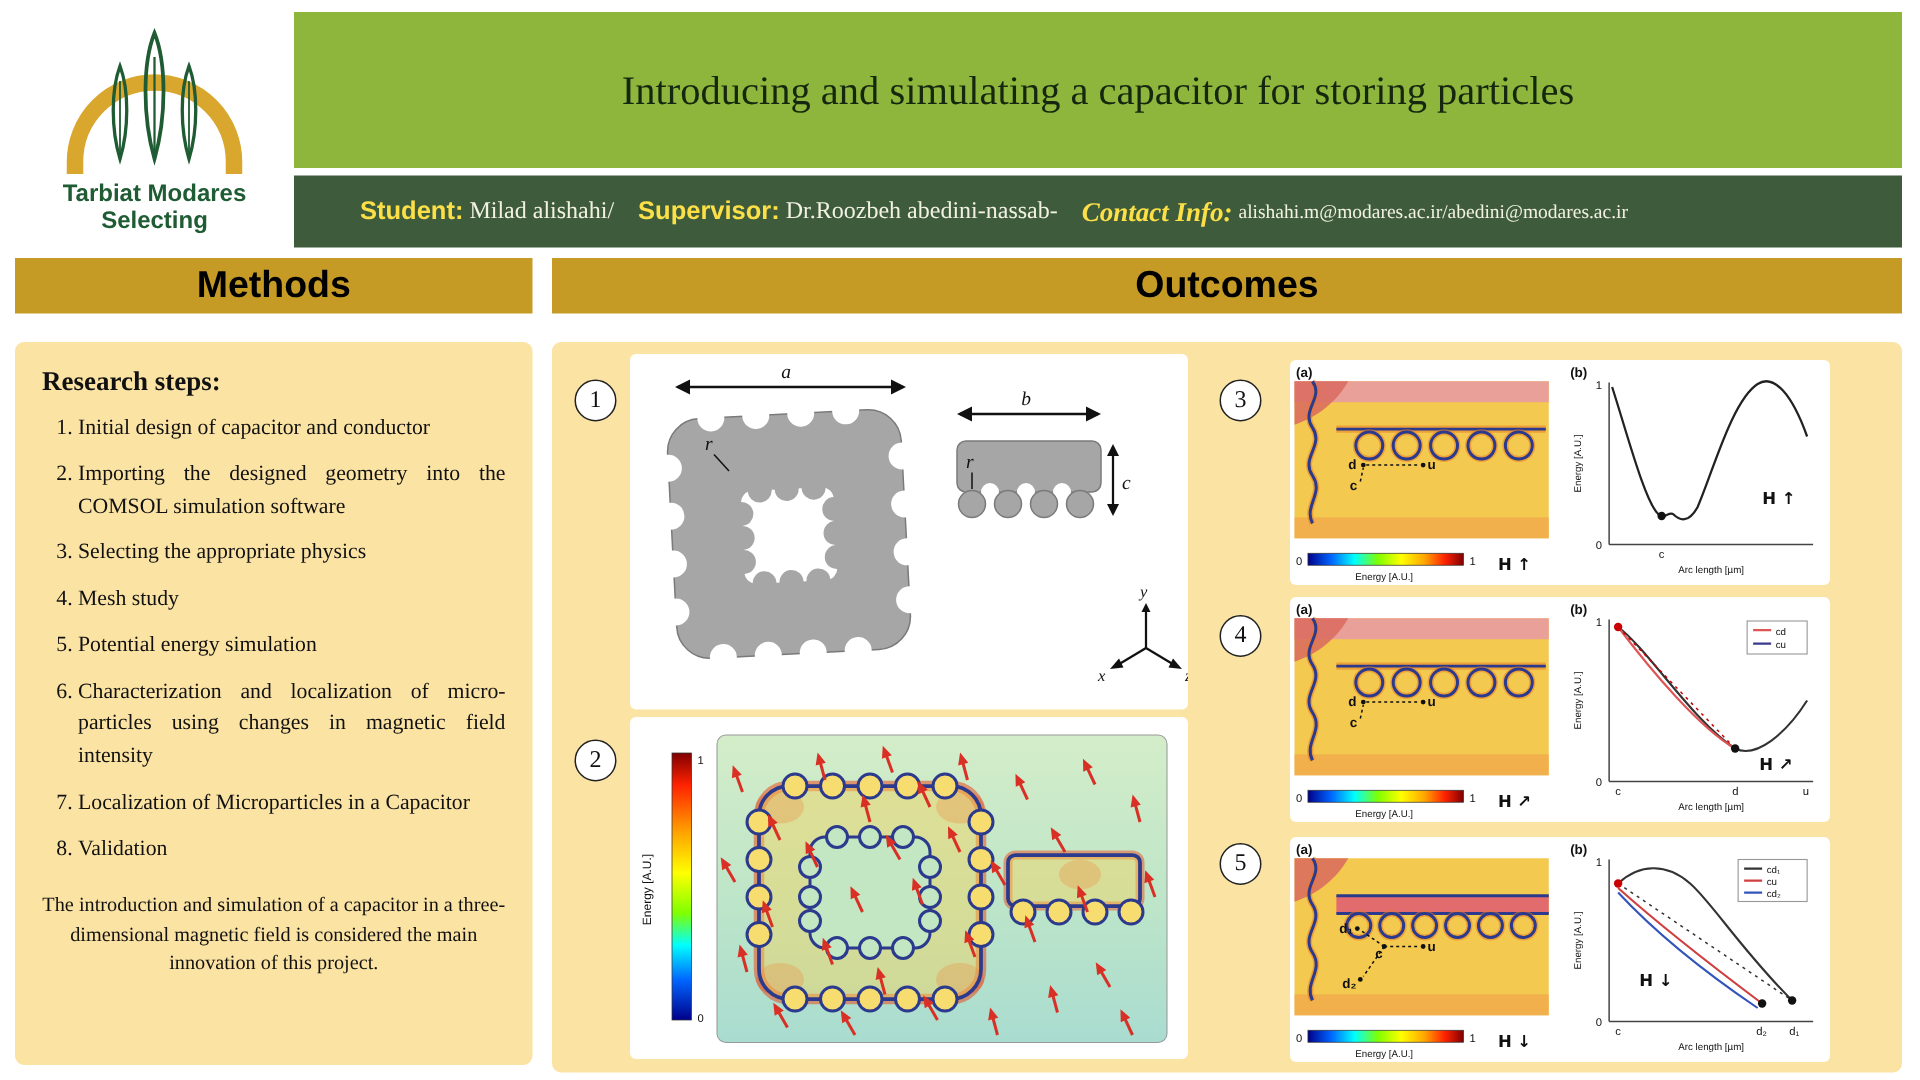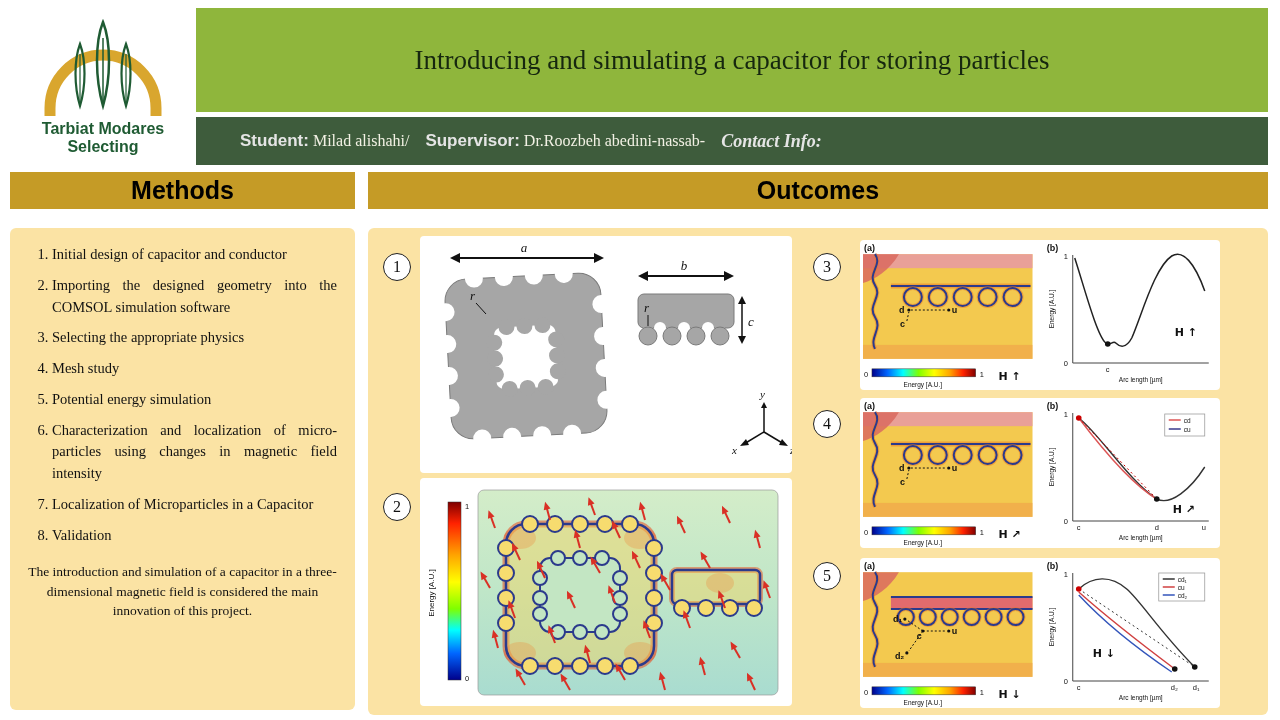--- a/index.html
+++ b/index.html
@@ -12,21 +12,21 @@
     justify-content:center; align-items:center; gap:8px; }
   .title-line { font-family:"Liberation Serif", serif; font-size:27px; color:var(--title-text,#16270F); }
 
   .logo-box { position:absolute; left:10px; top:8px; width:186px; height:158px; background:#fff;
     text-align:center; z-index:3; }
   .logo-text { font-weight:bold; color:var(--logo-green,#1F5B33); font-size:16px; line-height:1.15;
     margin-top:-4px; }
 
   .info-bar { position:absolute; left:184px; top:117px; width:1084px; height:48px;
     background:var(--dark-green-bar,#3E5C3C); display:flex; align-items:center; padding-left:56px; }
-  .info-bar .lbl { color:#e5e5e5; font-weight:bold; font-size:17px; margin-right:4px; }
+  .info-bar .lbl { color:#fde047; font-weight:bold; font-size:17px; margin-right:4px; }
   .info-bar .lbl.italic { font-style:italic; font-family:"Liberation Serif", serif; font-size:18px; }
   .info-bar .val { font-family:"Liberation Serif", serif; font-size:16px; color:#F2F1E4; margin-right:16px; }
   .info-bar .val.email { font-size:13px; }
 
   .sec-header { position:absolute; height:37px; background:var(--gold,#C59B26); color:#000000;
     font-weight:bold; font-size:25px; display:flex; align-items:center; justify-content:center; }
   .methods-header { left:10px; top:172px; width:345px; }
   .outcomes-header { left:368px; top:172px; width:900px; }
 
   .methods-panel { position:absolute; left:10px; top:228px; width:345px; height:482px;
@@ -80,30 +80,32 @@
       <div>Selecting</div>
     </div>
   </div>
 
   <div class="info-bar">
     <span class="lbl">Student:</span>
     <span class="val">Milad alishahi/</span>
     <span class="lbl">Supervisor:</span>
     <span class="val">Dr.Roozbeh abedini-nassab-</span>
     <span class="lbl italic">Contact Info:</span>
+    <span class="val email">alishahi.m@modares.ac.ir/abedini@modares.ac.ir</span>
   </div>
 
   <div class="sec-header methods-header">
     <span>Methods</span>
   </div>
   <div class="sec-header outcomes-header">
     <span>Outcomes</span>
   </div>
 
   <div class="methods-panel">
+    <div class="steps-title">Research steps:</div>
     <ol class="steps">
       <li>Initial design of capacitor and conductor</li>
       <li>Importing the designed geometry into the COMSOL simulation software</li>
       <li>Selecting the appropriate physics</li>
       <li>Mesh study</li>
       <li>Potential energy simulation</li>
       <li>Characterization and localization of micro-particles using changes in magnetic field intensity</li>
       <li>Localization of Microparticles in a Capacitor</li>
       <li>Validation</li>
     </ol>

